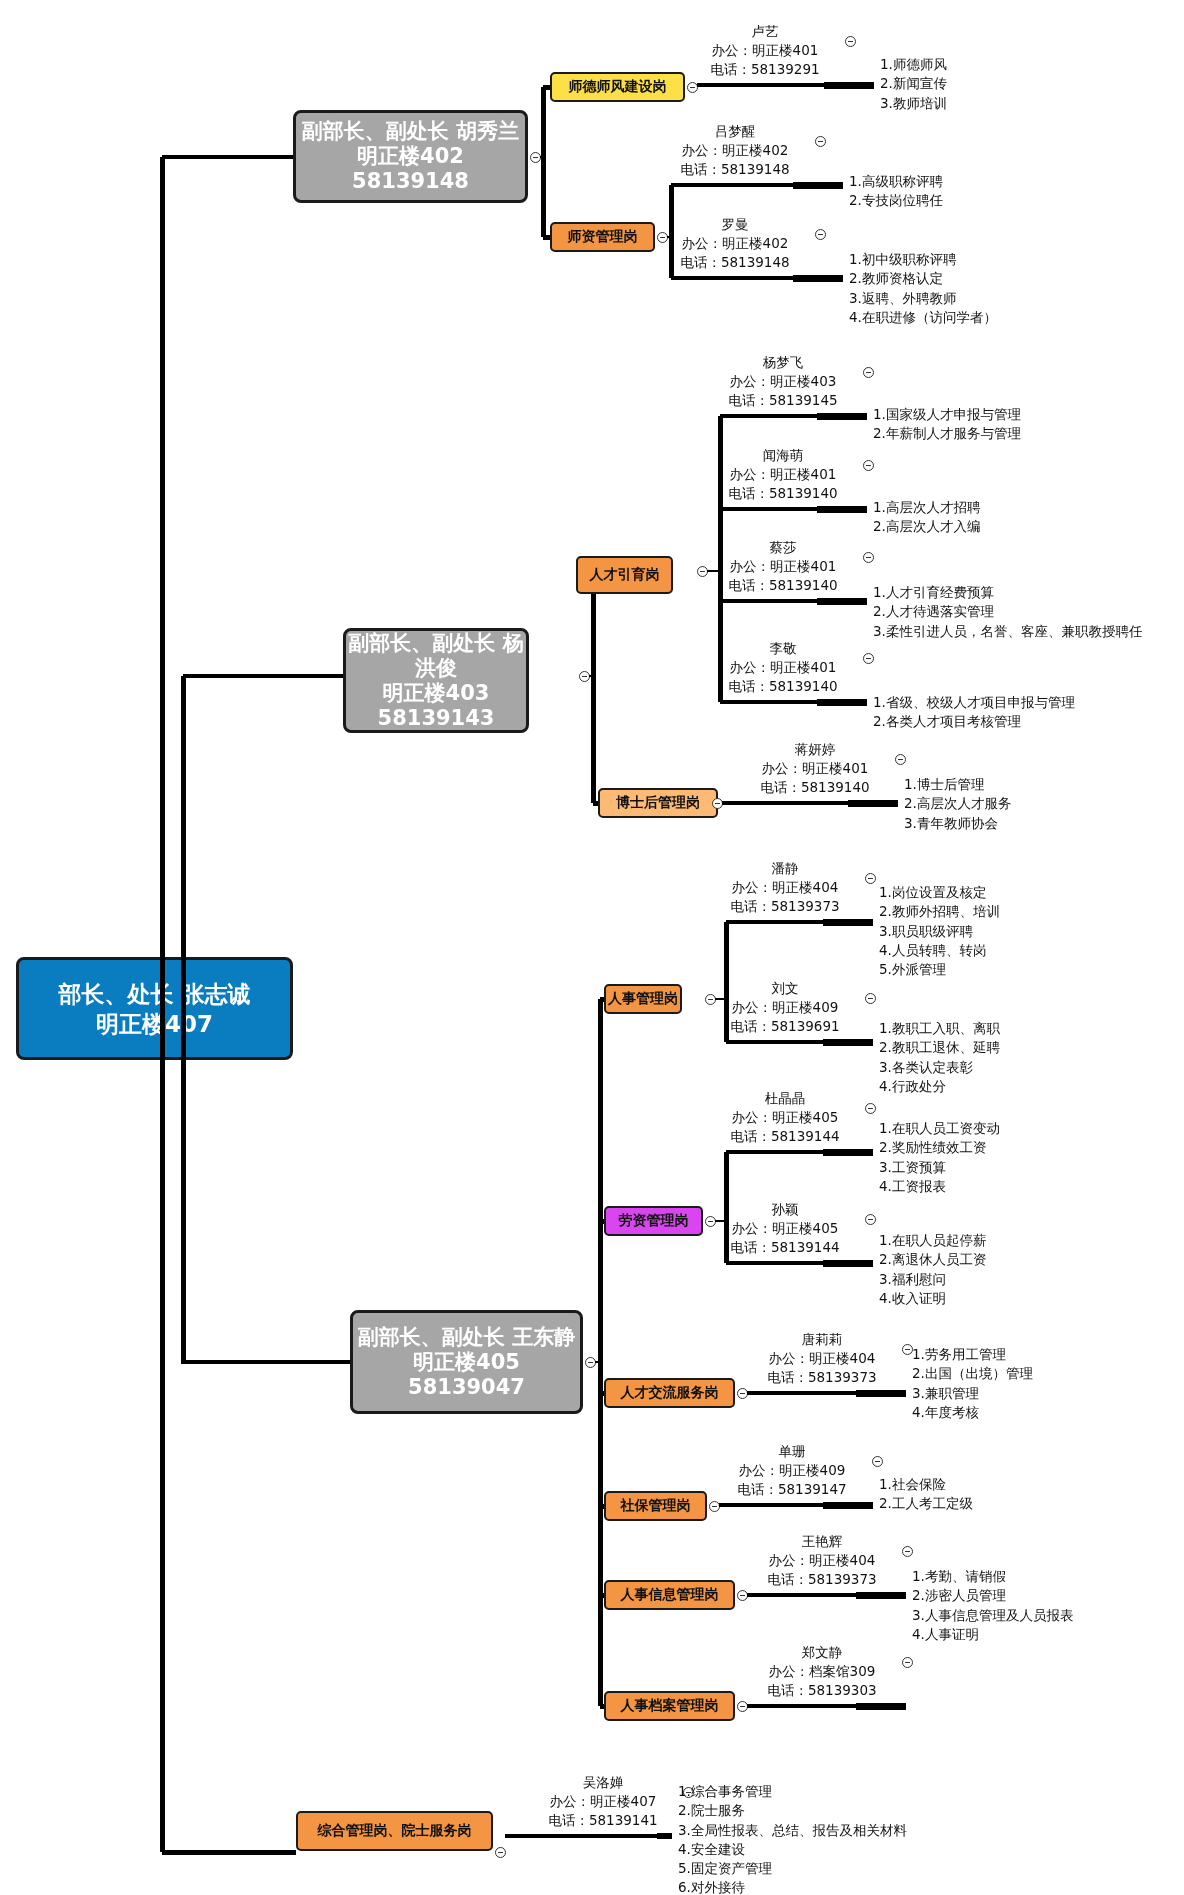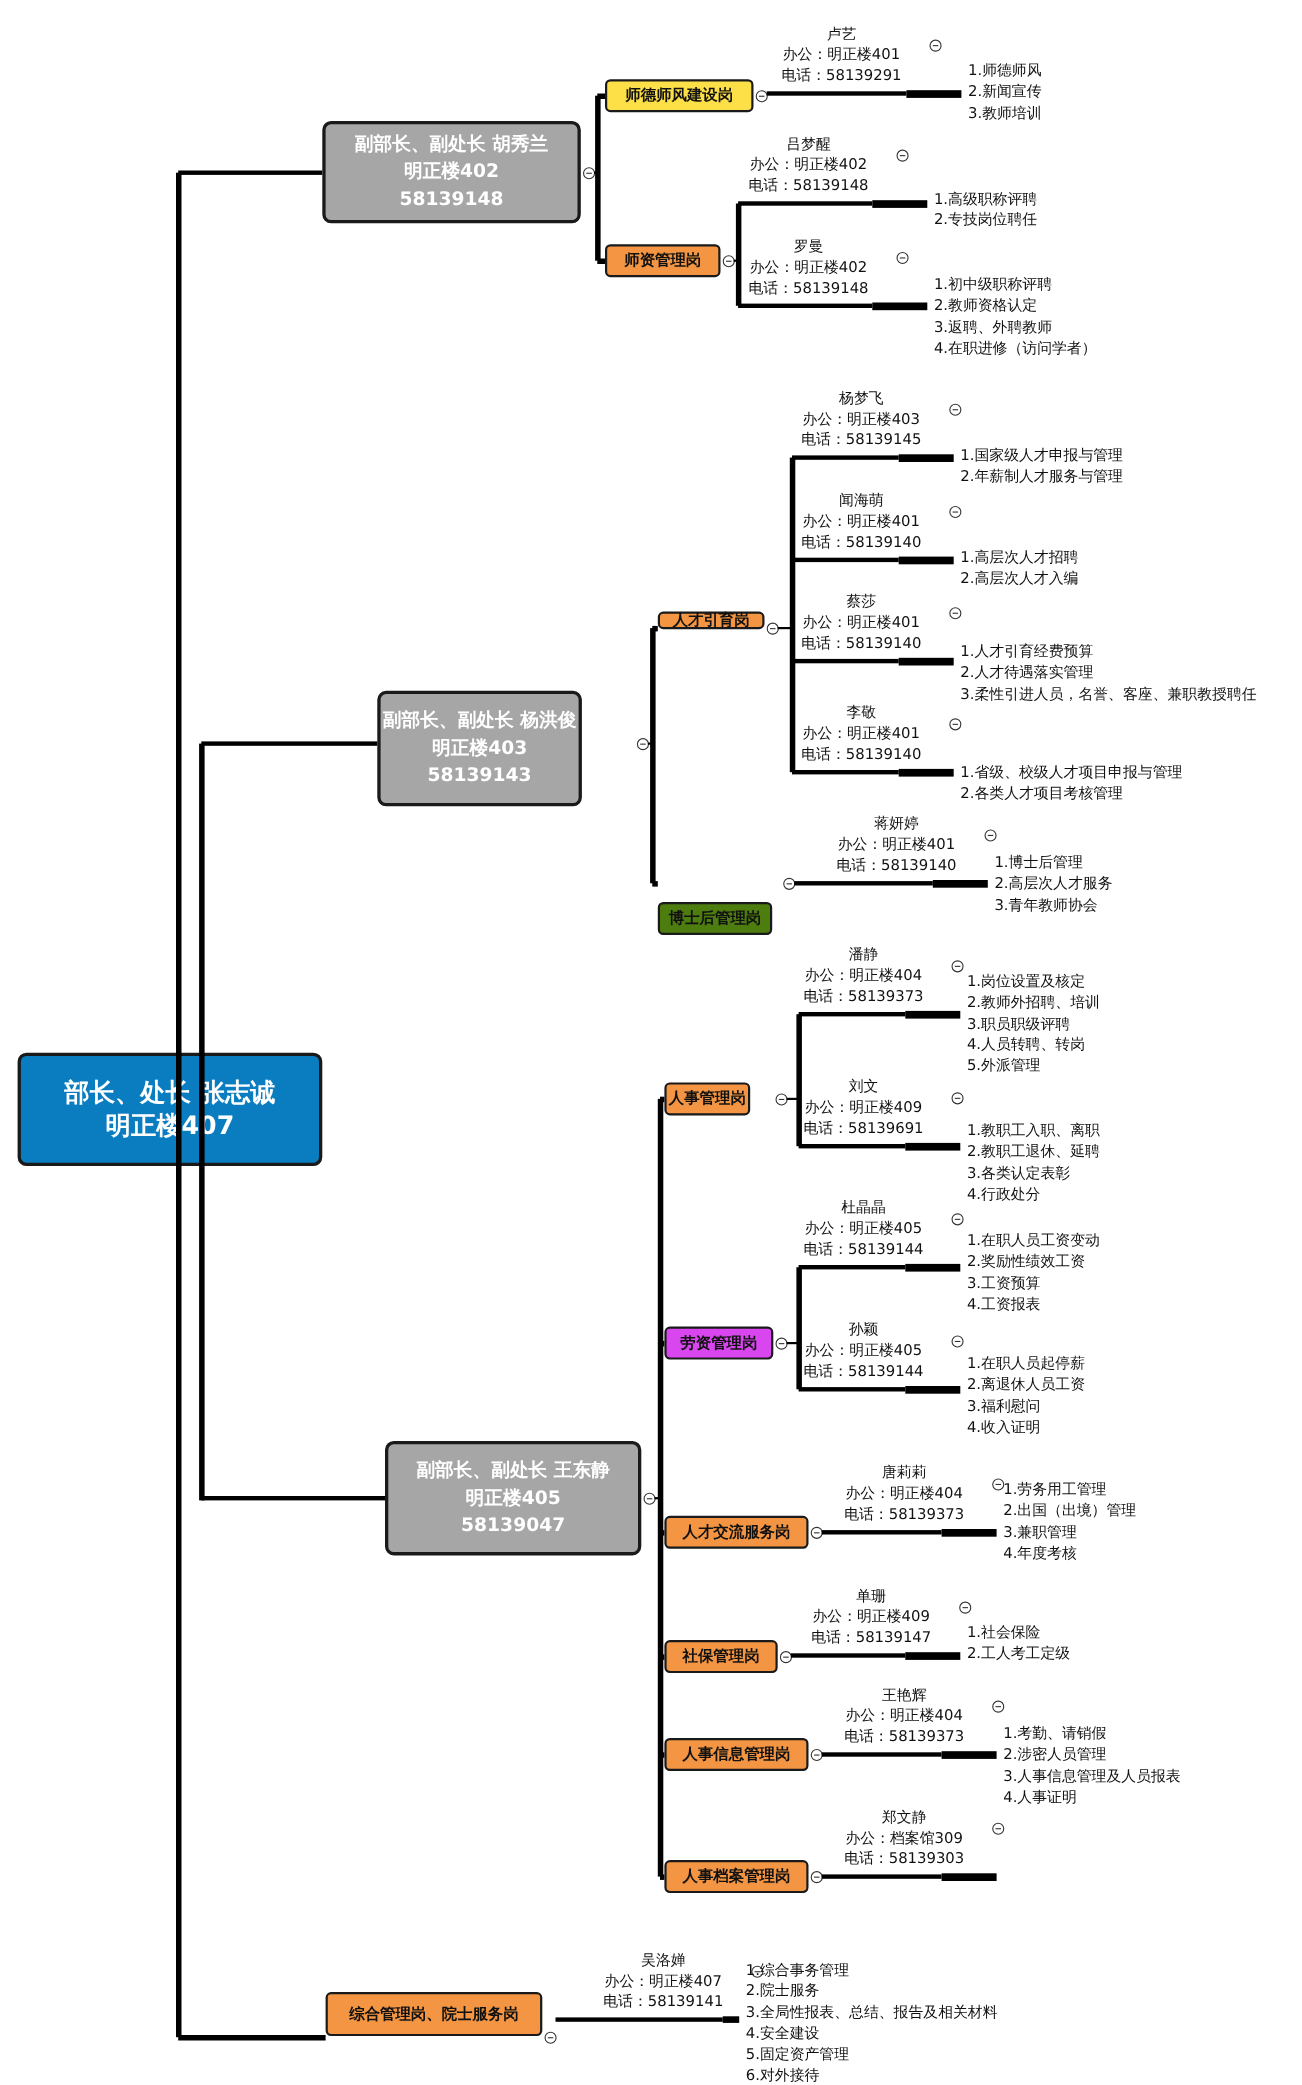--- a/index.html
+++ b/index.html
@@ -4,21 +4,21 @@
 <style>
   html, body { margin: 0; padding: 0; background: #ffffff; }
   body { width: 1184px; height: 1895px; position: relative; overflow: hidden;
          font-family: "DejaVu Sans", "Liberation Sans", sans-serif; }
   #canvas { position: absolute; left: 0; top: 0; width: 1184px; height: 1895px; }
   .line { position: absolute; background: #000; }
   .node { position: absolute; box-sizing: border-box; border: 3px solid #1a1a1a;
           border-radius: 8px; display: flex; flex-direction: column;
           align-items: center; justify-content: center; text-align: center; }
   .root { background: #0a7dc0; color: #fff; font-weight: bold; font-size: 23px; line-height: 30px; }
-  .deputy { background: #a6a6a6; color: #fff; font-weight: bold; font-size: 17px; line-height: 25px; }
+  .deputy { background: #a6a6a6; color: #fff; font-weight: bold; font-size: 21px; line-height: 25px; }
   .post { background: #f39542; color: #111; font-weight: bold; font-size: 14px; border-width: 2px;
           border-radius: 5px; white-space: nowrap; }
   .toggle { position: absolute; width: 11px; height: 11px; box-sizing: border-box;
             border: 1px solid #333; border-radius: 50%; background: #fff; }
   .toggle::after { content: ""; position: absolute; left: 2px; right: 2px; top: 4px; height: 1px; background: #333; }
   .person { position: absolute; font-size: 13.5px; line-height: 19px; color: #111; text-align: center; white-space: nowrap; }
   .duties { position: absolute; font-size: 13.5px; line-height: 19.3px; color: #111; white-space: nowrap; }
   .duties div { height: 19.3px; }
 </style>
 </head>
@@ -90,21 +90,21 @@
     <div class="line" style="left: 183px; top: 674px; width: 160px; height: 4px;"></div>
     <div class="node deputy" style="left: 343px; top: 628px; width: 186px; height: 105px; background: rgb(166, 166, 166);">
       <div>副部长、副处长  杨洪俊</div>
       <div>明正楼403</div>
       <div>58139143</div>
     </div>
     <div class="toggle" style="left: 578.5px; top: 670.5px;"></div>
     <div class="line" style="left: 590.5px; top: 571px; width: 5px; height: 232px;"></div>
     <div class="line" style="left: 589px; top: 675px; width: 4px; height: 2px;"></div>
     <div class="line" style="left: 593px; top: 568.5px; width: 5px; height: 5px;"></div>
-    <div class="node post" style="left: 598px; top: 556px; width: 97px; height: 16px; background: rgb(243, 149, 66);">人才引育岗</div>
+    <div class="node post" style="left: 576px; top: 556px; width: 97px; height: 38px; background: rgb(243, 149, 66);">人才引育岗</div>
     <div class="toggle" style="left: 696.5px; top: 565.5px;"></div>
     <div class="line" style="left: 707px; top: 570px; width: 13px; height: 2px;"></div>
     <div class="line" style="left: 717.5px; top: 416px; width: 5px; height: 286px;"></div>
     <div class="line" style="left: 720px; top: 414px; width: 97px; height: 4px;"></div>
     <div class="line" style="left: 817px; top: 412.5px; width: 50px; height: 7px;"></div>
     <div class="person" style="left: 698px; top: 353px; width: 170px;">
       <div>杨梦飞</div>
       <div><span>办公：</span><span>明正楼403</span></div>
       <div><span>电话：</span><span>58139145</span></div>
     </div>
@@ -144,21 +144,21 @@
       <div>李敬</div>
       <div><span>办公：</span><span>明正楼401</span></div>
       <div><span>电话：</span><span>58139140</span></div>
     </div>
     <div class="toggle" style="left: 862.5px; top: 652.5px;"></div>
     <div class="duties" style="left: 873px; top: 693px;">
       <div>1.省级、校级人才项目申报与管理</div>
       <div>2.各类人才项目考核管理</div>
     </div>
     <div class="line" style="left: 593px; top: 800.5px; width: 5px; height: 5px;"></div>
-    <div class="node post" style="left: 598px; top: 788px; width: 104px; height: 30px; background: #4d7c0f; margin-top: 32px;">博士后管理岗</div>
+    <div class="node post" style="left: 598px; top: 788px; width: 120px; height: 30px; background: #fdba74;">博士后管理岗</div>
     <div class="toggle" style="left: 711.5px; top: 797.5px;"></div>
     <div class="line" style="left: 722px; top: 801px; width: 126px; height: 4px;"></div>
     <div class="line" style="left: 848px; top: 799.5px; width: 50px; height: 7px;"></div>
     <div class="person" style="left: 730px; top: 740px; width: 170px;">
       <div>蒋妍婷</div>
       <div><span>办公：</span><span>明正楼401</span></div>
       <div><span>电话：</span><span>58139140</span></div>
     </div>
     <div class="toggle" style="left: 894.5px; top: 753.5px;"></div>
     <div class="duties" style="left: 904px; top: 775px;">

